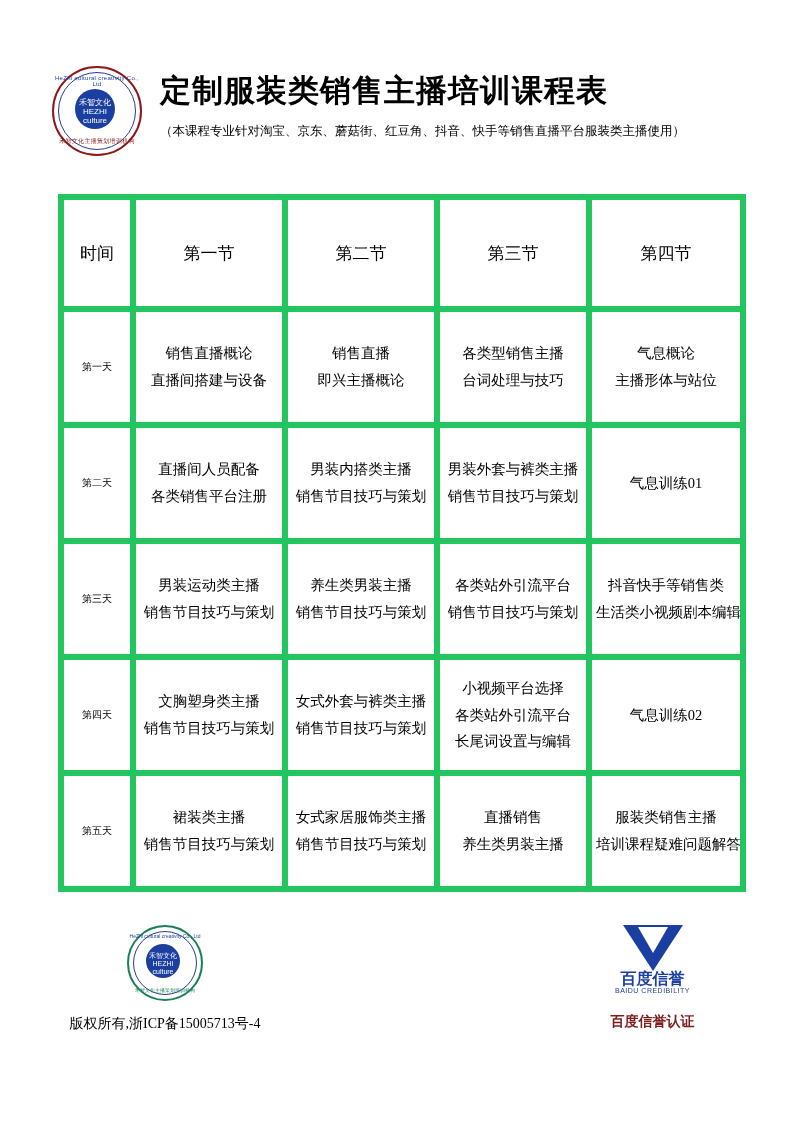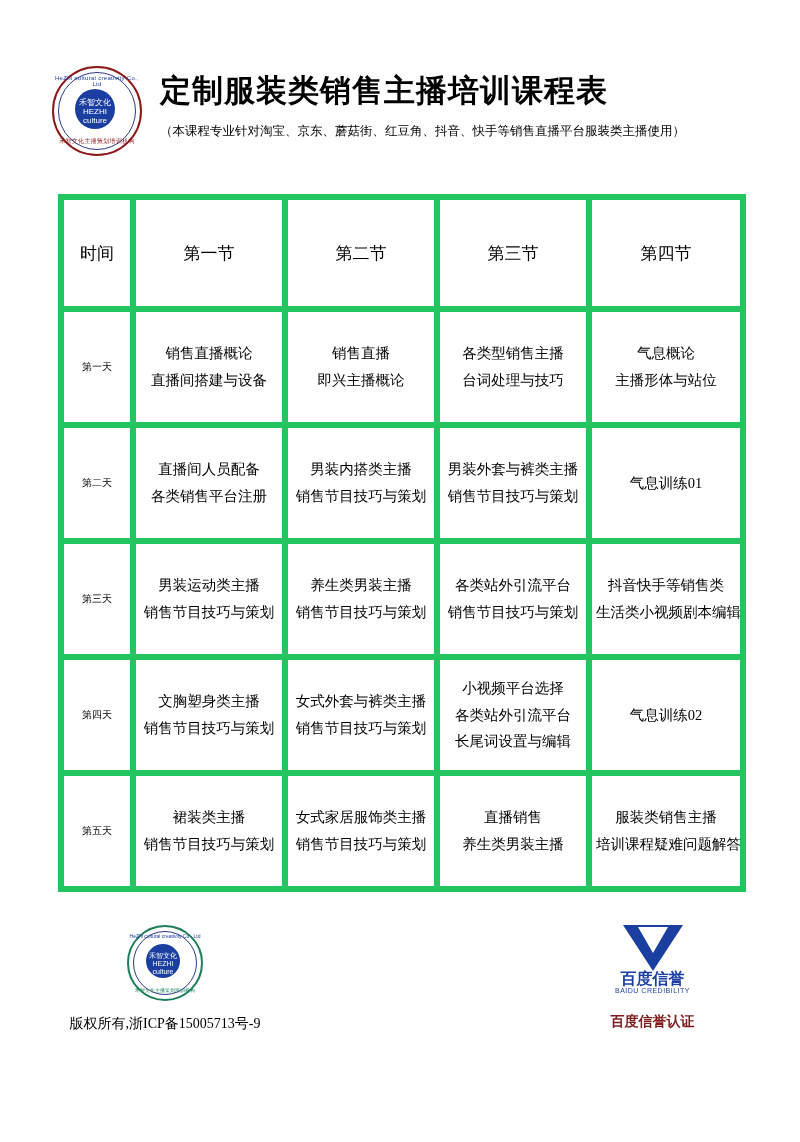--- a/index.html
+++ b/index.html
@@ -475,21 +475,21 @@
 
   <div class="footer">
 
     <div class="footer-col fc1">
       <div class="badge-hz">
         <div class="ring2"></div>
         <div class="arc-t">HeZhi cultural creativity Co., Ltd</div>
         <div class="core">禾智文化 HEZHI culture</div>
         <div class="arc-b">禾智文化主播策划培训机构</div>
       </div>
-      <div class="footer-text">版权所有,浙ICP备15005713号-9</div>
+      <div class="footer-text">版权所有,浙ICP备15005713号-4</div>
     </div>
 
 
     <div class="footer-col fc3">
       <div class="badge-baidu">
         <div class="vmark"></div>
         <div class="vmark-in"></div>
         <div class="btext">百度信誉</div>
         <div class="bsub">BAIDU CREDIBILITY</div>
       </div>

